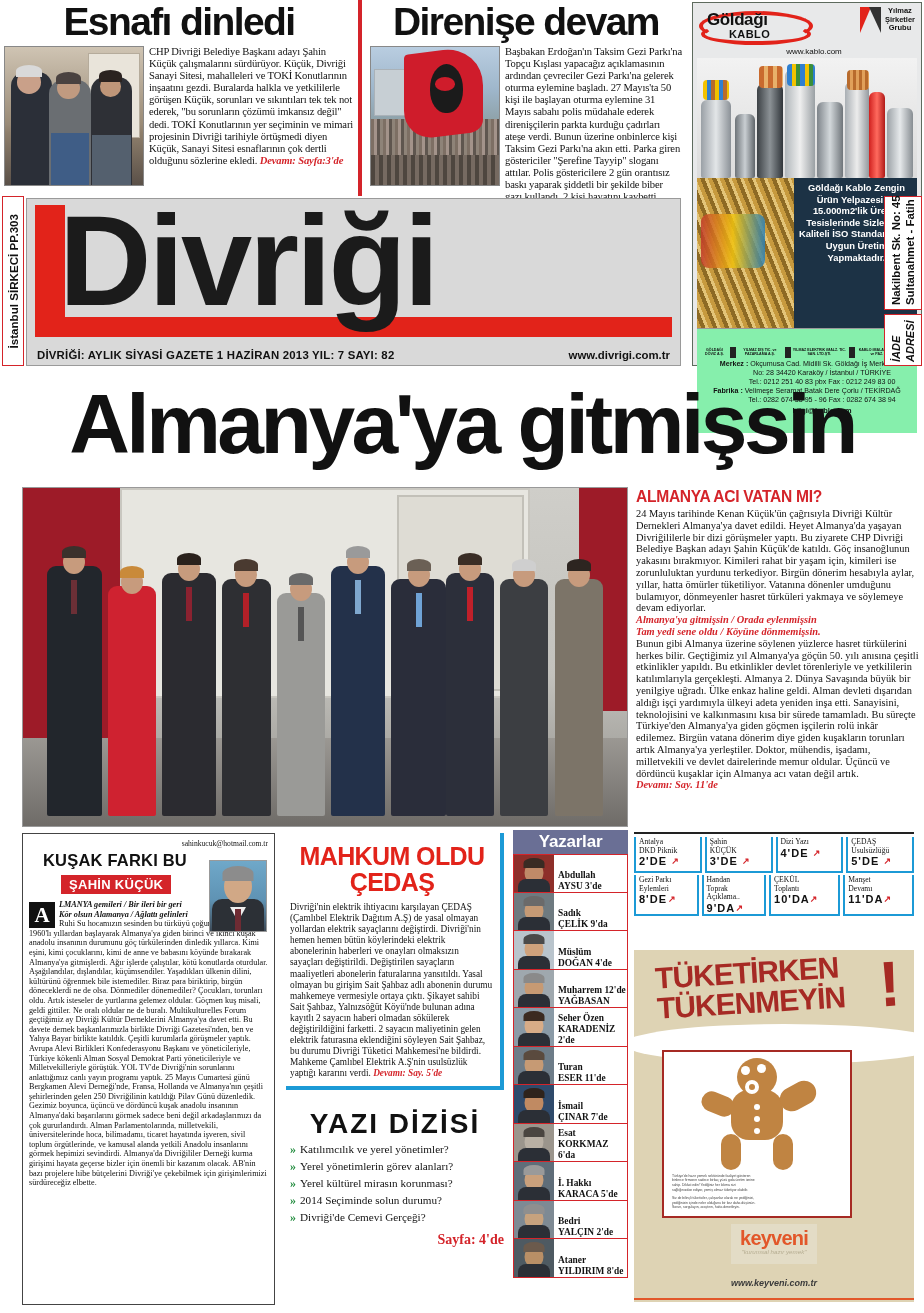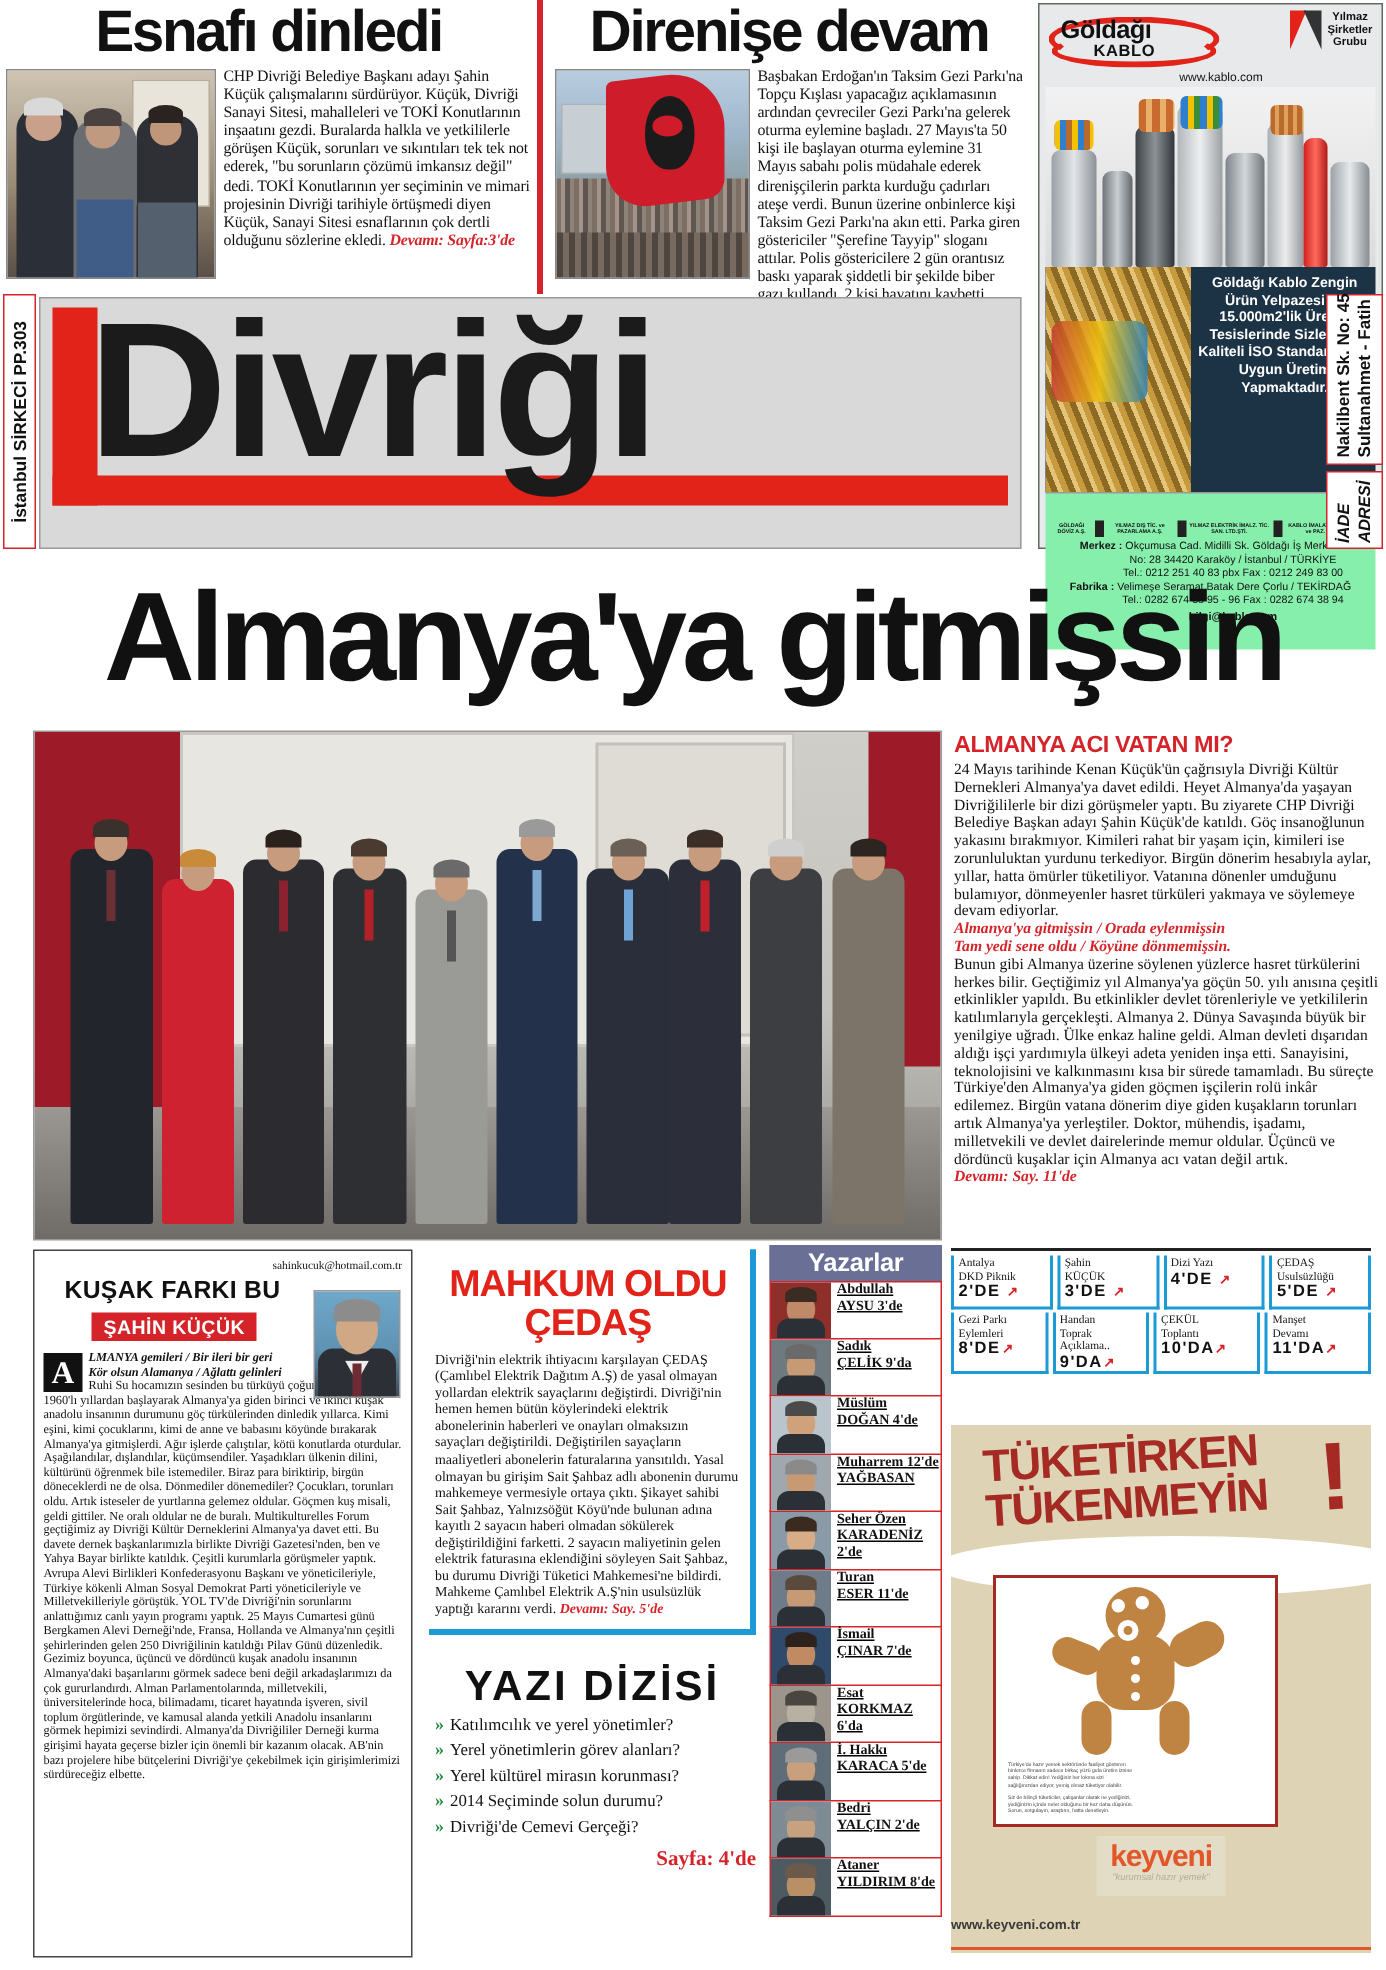--- a/index.html
+++ b/index.html
@@ -164,21 +164,21 @@
   .sol-bar { margin-top:14px; background:#1c9ad6; color:#fff; font-weight:bold; font-size:21px; text-align:center; padding:2px 0; letter-spacing:0.2px;}
   .yazi-dizisi { text-align:center; font-weight:bold; font-size:28px; letter-spacing:2px; color:#111; margin-top:18px;}
   .topic { font-family:"Liberation Serif", serif; font-size:11.2px; color:#111; margin:2px 0 0 4px; display:flex; gap:4px; align-items:baseline;}
   .chev { color:#1f8a3b; font-weight:bold; font-size:12px; }
   .sayfa4 { text-align:right; color:#d4242a; font-weight:bold; font-size:14px; margin-top:7px; font-family:"Liberation Serif", serif;}
 
   
   .yazarlar { position:absolute; left:513px; top:830px; width:115px; }
   .yz-head { background:#6a6f95; color:#fff; font-weight:bold; font-size:17px; text-align:center;
      border:2px solid #6a6f95; letter-spacing:-0.2px; }
-  .yz-item { display:flex; border:1px solid #d4242a; border-top:none; height:38.5px; align-items:flex-start;text-decoration:underline; }
+  .yz-item { display:flex; border:1px solid #d4242a; border-top:none; height:38.5px; align-items:flex-end; }
   .yz-item.first { border-top:1px solid #d4242a; }
   .yz-ph { flex:0 0 40px; height:100%; overflow:hidden; position:relative; }
   .yz-nm { font-size:9.4px; line-height:11px; font-weight:bold; color:#111; padding-left:4px; font-family:"Liberation Serif", serif;}
 
   
   .indexwrap { position:absolute; left:634px; top:832px; width:280px; }
   .index-hr { height:2px; background:#222; margin-bottom:3px; }
   .index-row { display:flex; gap:3px; margin-bottom:2px; }
   .index-cell { flex:1; border-bottom:2px solid #1c9ad6; border-left:2px solid #1c9ad6; border-right:2px solid #1c9ad6; padding:1px 20px 0 3px; min-height:36px;}
   .ic-label { font-size:7.6px; line-height:8.6px; color:#111; font-family:"Liberation Serif", serif;}
@@ -202,21 +202,21 @@
   .kv-cookie .e1 { position:absolute; left:44px; top:8px; width:9px; height:9px; background:#fff; border-radius:50%;}
   .kv-cookie .e2 { position:absolute; left:60px; top:6px; width:9px; height:9px; background:#fff; border-radius:50%;}
   .kv-cookie .mo { position:absolute; left:48px; top:22px; width:14px; height:14px; border:4px solid #fff; border-radius:50%;}
   .kv-cookie .b1 { position:absolute; left:50%; transform:translateX(-50%); top:46px; width:6px; height:6px; background:#fff; border-radius:50%;}
   .kv-cookie .b2 { position:absolute; left:50%; transform:translateX(-50%); top:58px; width:6px; height:6px; background:#fff; border-radius:50%;}
   .kv-cookie .b3 { position:absolute; left:50%; transform:translateX(-50%); top:70px; width:6px; height:6px; background:#fff; border-radius:50%;}
   .kv-txt { position:absolute; left:8px; bottom:6px; width:84px; font-size:3.4px; line-height:4.6px; color:#444; }
   .kv-logo { position:absolute; left:50%; transform:translateX(-50%); bottom:38px; width:86px; height:40px; background:#e3dcc6; text-align:center; padding-top:4px;}
   .kv-logo-t { color:#e2572a; font-size:20px; font-weight:bold; letter-spacing:-0.8px; line-height:20px;}
   .kv-logo-s { color:#b6ad92; font-size:6.2px; font-style:italic; }
-  .kv-url { position:absolute; left:0; right:0; bottom:14px; font-size:9px; font-weight:bold; color:#3a3a3a;}
+  .kv-url { position:absolute; left:0; right:0; bottom:14px; text-align:center; font-size:9px; font-weight:bold; color:#3a3a3a;font-style:italic;}
   .kv-rule { position:absolute; left:0; right:0; bottom:2px; height:2px; background:#e2572a;}
 
   
   .rcol { position:absolute; left:636px; top:488px; width:284px; }
   .rcol-title { color:#d4242a; font-weight:bold; font-size:15.6px; letter-spacing:-0.3px; }
   .rcol-body { font-family:"Liberation Serif", serif; font-size:10.4px; line-height:11.8px; color:#111; margin-top:2px;}
   .poem { color:#d4242a; font-style:italic; font-weight:bold; display:block;}
 </style>
 </head>
 <body>
@@ -340,20 +340,24 @@
     <span>İADE</span>
     <span>ADRESİ</span>
   </div>
 
   <div class="masthead">
     <div class="mh-inner">
       <div class="mh-lbar"></div>
       <div class="mh-bbar"></div>
       <div class="mh-title">Divriği</div>
     </div>
+    <div class="mh-foot">
+      <div class="mh-foot-l">DİVRİĞİ:   AYLIK SİYASİ GAZETE     1 HAZİRAN 2013     YIL: 7    SAYI: 82</div>
+      <div class="mh-foot-r">www.divrigi.com.tr</div>
+    </div>
   </div>
 
   <div class="bighead">Almanya'ya gitmişsin</div>
 
   <div class="mainphoto">
     <div class="mp-redwall"></div>
     <div class="mp-redwall2"></div>
     <div class="mp-glass"></div>
     <div class="mp-glass2"></div>
     <div class="mp-ground"></div>

